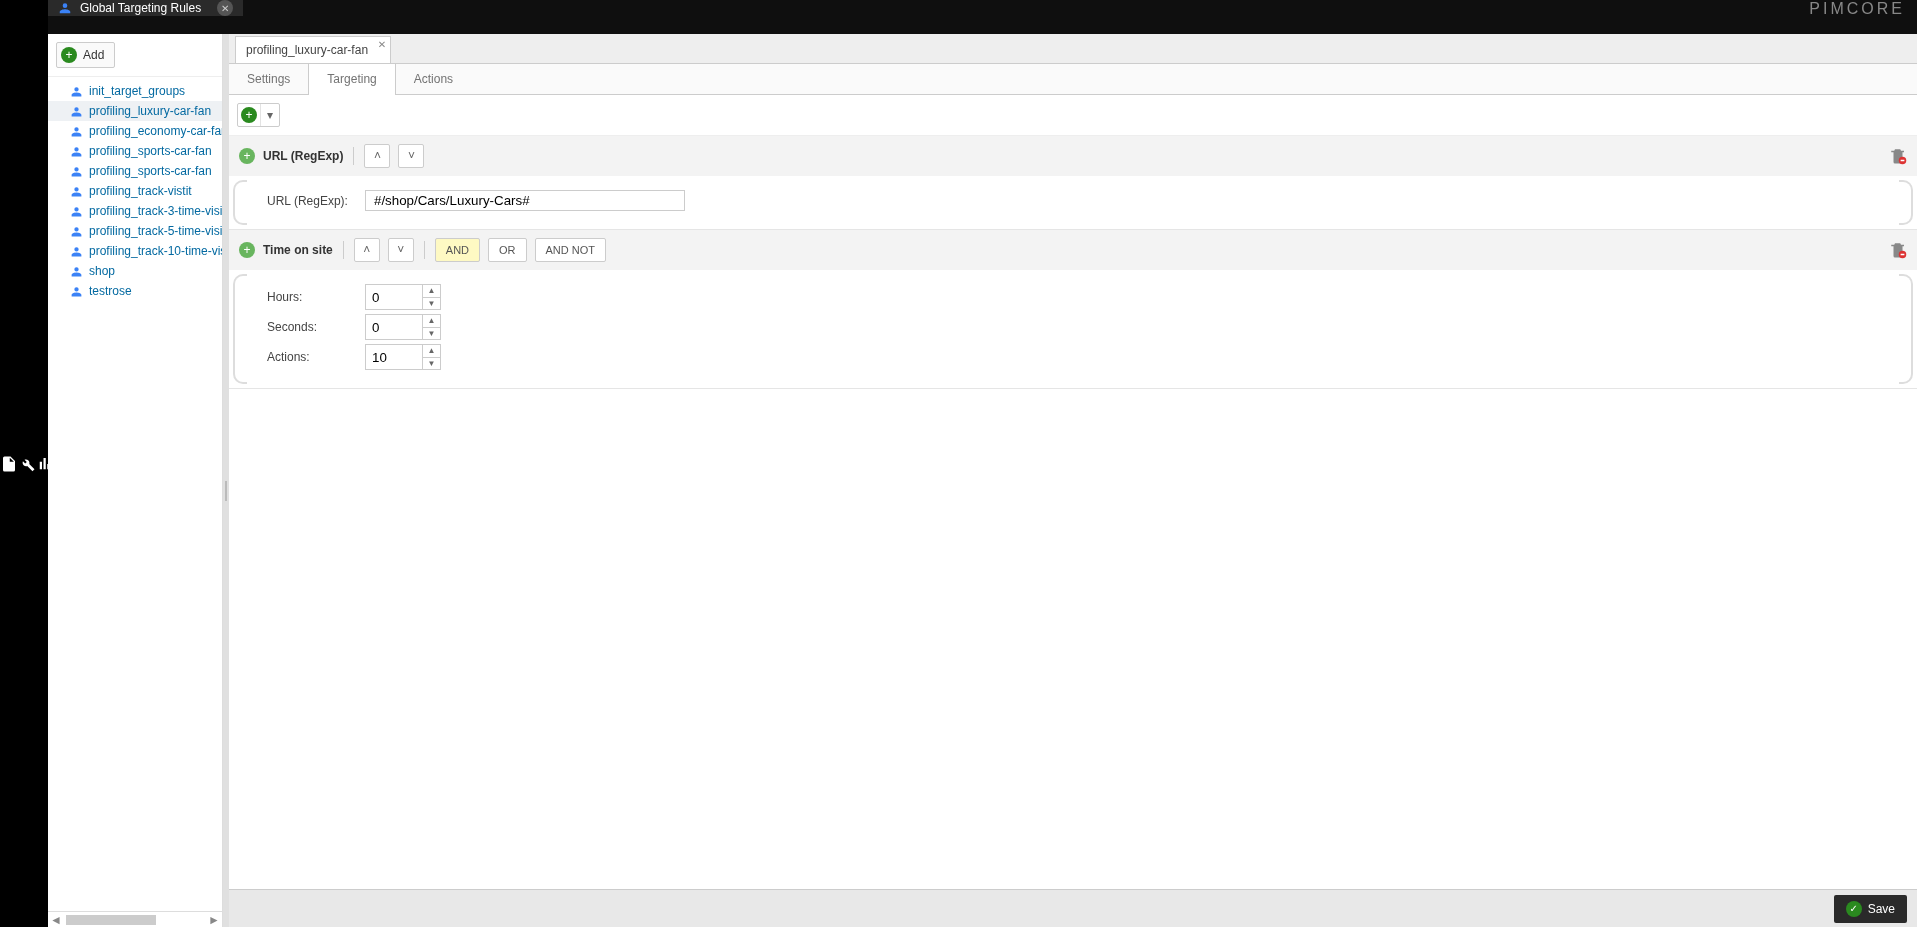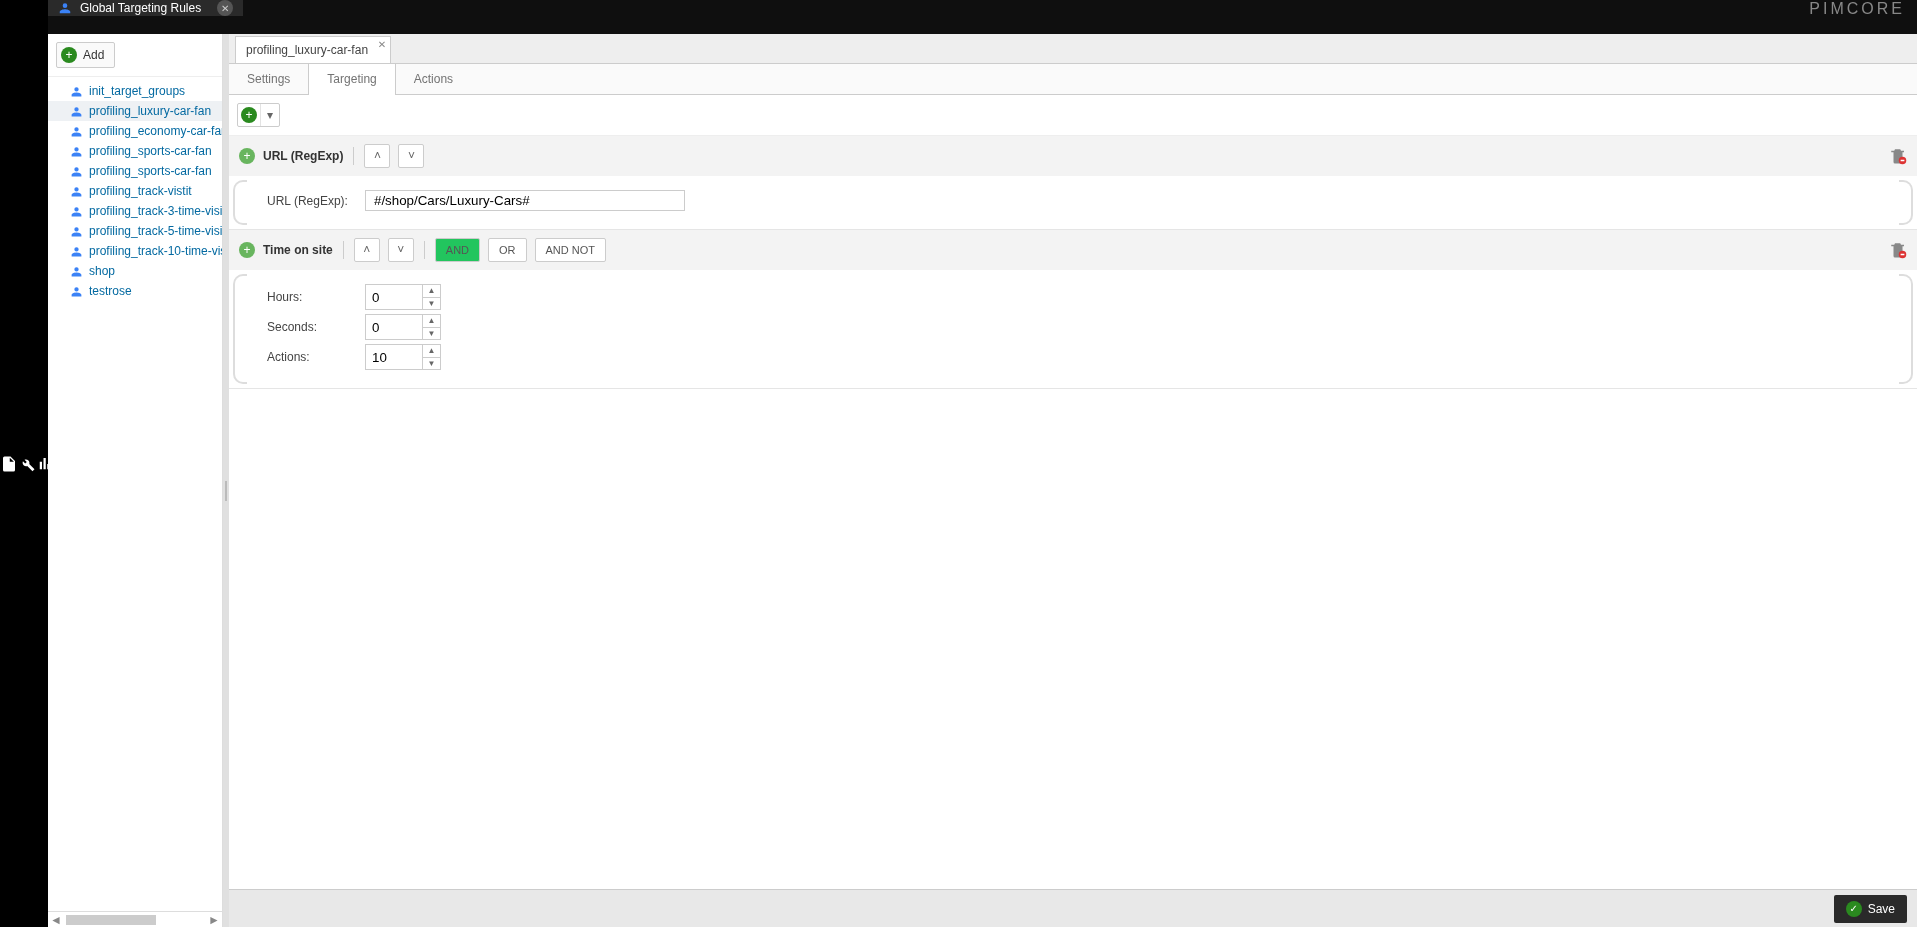--- a/index.html
+++ b/index.html
@@ -77,21 +77,21 @@
 
 .condition-block { border-bottom:1px solid #e5e5e5; }
 .cond-header {
   display:flex; align-items:center; gap:8px; padding:8px 10px; background:#f3f3f3;
 }
 .cond-header .plus-circle { background:#68b55e; }
 .cond-title { font-weight:bold; color:#333; }
 .vsep { width:1px; height:18px; background:#ccc; margin:0 2px;}
 .arrow-btn { width:26px; height:24px; border:1px solid #ccc; background:#fff; display:flex; align-items:center; justify-content:center; cursor:pointer; color:#666; border-radius:2px;}
 .op-btn { height:24px; padding:0 10px; border:1px solid #ccc; background:#fff; display:flex; align-items:center; cursor:pointer; color:#555; border-radius:2px; font-size:11px;}
-.op-btn.active { background:#22c55e; }
+.op-btn.active { background:#fef9c3; }
 .cond-header .spacer { flex:1; }
 .trash { width:18px; height:18px; cursor:pointer; }
 
 .cond-body { padding:10px 10px 14px 10px; position:relative; }
 .paren-l, .paren-r { position:absolute; top:4px; bottom:4px; width:14px; color:#ccc; }
 .paren-l { left:4px; border-left:2px solid #ddd; border-top:2px solid #ddd; border-bottom:2px solid #ddd; border-radius:10px 0 0 10px;}
 .paren-r { right:4px; border-right:2px solid #ddd; border-top:2px solid #ddd; border-bottom:2px solid #ddd; border-radius:0 10px 10px 0;}
 .form-row { display:flex; align-items:center; gap:14px; margin:4px 0 4px 28px; }
 .form-row label { width:84px; color:#444; }
 .text-input { width:320px; height:21px; border:1px solid #ccc; padding:0 8px; }

